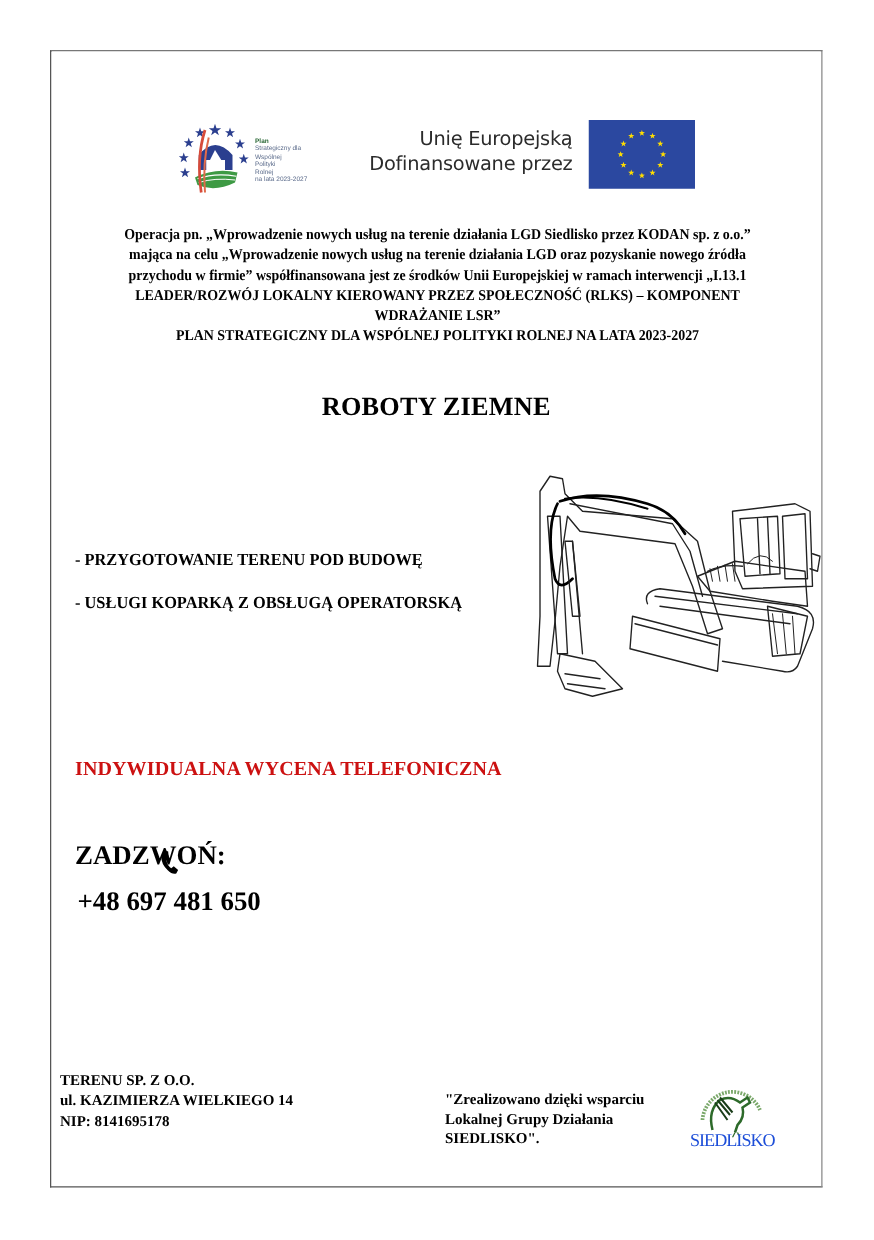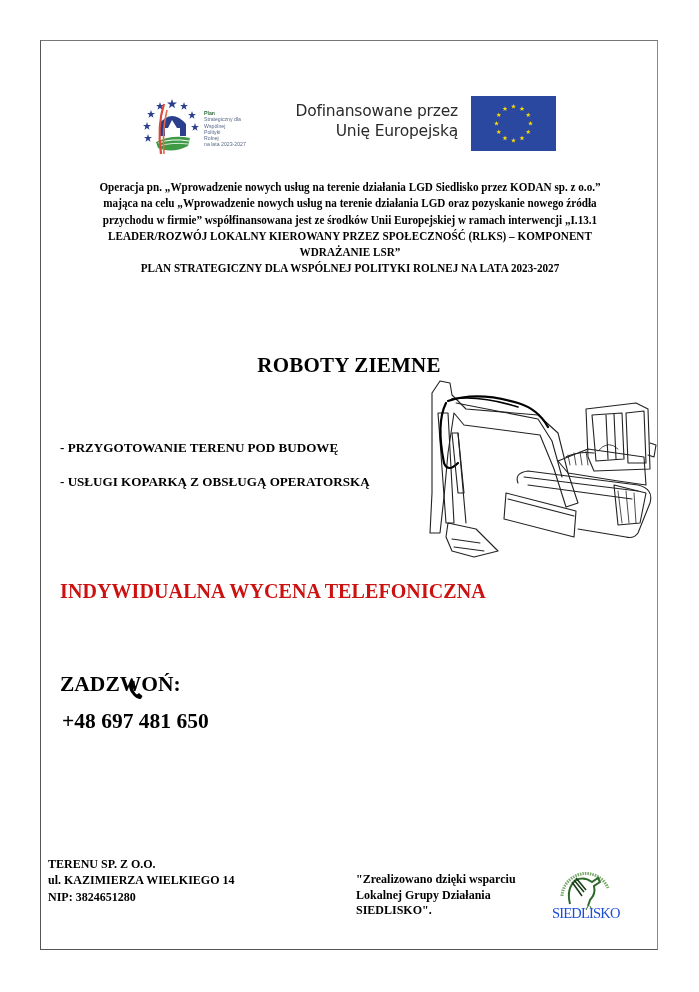--- a/index.html
+++ b/index.html
@@ -15,29 +15,29 @@
                font-size:5.2px; line-height:6.3px; color:#5a6a8a; white-space:pre; }
     .ps-text b { color:#2e6b3a; font-weight:bold; }
     .dof-text { left: 290px; top: 101px; width: 168px; text-align: right;
                 font-family: "DejaVu Sans", sans-serif; font-size: 15.5px; line-height: 20px; color: #2b2b2b; letter-spacing:-0.2px; }
     .eu-flag { left: 471px; top: 96px; width: 85px; height: 55px; background: #2b48a0; }
 
     
     .intro { left: 44px; top: 179px; width: 612px; text-align: center; font-weight: bold;
              font-size: 12px; line-height: 16.3px; transform: scaleX(0.93); transform-origin: center top; }
 
-    .title { left: 40px; top: 313px; width: 618px; text-align:center; font-weight:bold; font-size:21px; letter-spacing:0.2px;margin-top:40px; }
+    .title { left: 40px; top: 313px; width: 618px; text-align:center; font-weight:bold; font-size:21px; letter-spacing:0.2px; }
 
     .service { left: 60px; font-weight:bold; font-size:13.5px; white-space:nowrap; transform: scaleX(0.97); transform-origin:left top; }
     .s1 { top: 440px; }
     .s2 { top: 474px; }
 
     .excavator { left: 418px; top: 373px; width: 240px; height: 196px; }
 
-    .pricing { left: 60px; top: 580px; font-weight:bold; font-size:20px; color:#cc1111; white-space:nowrap; letter-spacing:0.1px; }
+    .pricing { left: 60px; top: 607px; font-weight:bold; font-size:16px; color:#cc1111; white-space:nowrap; letter-spacing:0.1px; }
     .call { left: 60px; top: 636px; font-weight:bold; font-size:21.5px; white-space:nowrap;margin-top:36px; }
     .phone-row { left: 62px; top: 680px; display:flex; align-items:center; gap:9px;flex-direction:column; }
     .phone-num { font-weight:bold; font-size:21.5px; white-space:nowrap; }
     .phone-icon { width:16px; height:20px; }
 
     .company { left: 48px; top: 856px; font-weight:bold; font-size:12px; line-height:16.3px; white-space:nowrap; }
     .support { left: 356px; top: 872px; font-weight:bold; font-size:12px; line-height:15.5px; white-space:nowrap; }
     .lgd-logo { left: 552px; top: 866px; width: 66px; height: 62px; }
     .lgd-word { position:absolute; left:0; top:39px; width:66px; text-align:center; font-family:"Liberation Serif", serif;
                 font-size:14.5px; color:#1d4ed8; letter-spacing:-0.8px; }
@@ -69,22 +69,22 @@
   </svg>
   <div class="ps-text"><b>Plan</b>
 <span>Strategiczny dla</span>
 <span>Wspólnej</span>
 <span>Polityki</span>
 <span>Rolnej</span>
 <span>na lata 2023-2027</span></div>
 </div>
 
 <div class="abs dof-text">
+  <div>Unię Europejską</div>
   <div>Dofinansowane przez</div>
-  <div>Unię Europejską</div>
 </div>
 <div class="abs eu-flag">
   <svg width="85" height="55" viewBox="0 0 85 55">
     <g fill="#ffdd00" id="stars">
         <polygon points="42.50,7.90 43.12,9.65 44.97,9.70 43.50,10.82 44.03,12.60 42.50,11.55 40.97,12.60 41.50,10.82 40.03,9.70 41.88,9.65" fill="#ffdd00"></polygon>
         <polygon points="51.00,10.18 51.62,11.93 53.47,11.97 52.00,13.10 52.53,14.88 51.00,13.83 49.47,14.88 50.00,13.10 48.53,11.97 50.38,11.93" fill="#ffdd00"></polygon>
         <polygon points="57.22,16.40 57.84,18.15 59.70,18.20 58.22,19.32 58.75,21.10 57.22,20.05 55.69,21.10 56.22,19.32 54.75,18.20 56.61,18.15" fill="#ffdd00"></polygon>
         <polygon points="59.50,24.90 60.12,26.65 61.97,26.70 60.50,27.82 61.03,29.60 59.50,28.55 57.97,29.60 58.50,27.82 57.03,26.70 58.88,26.65" fill="#ffdd00"></polygon>
         <polygon points="57.22,33.40 57.84,35.15 59.70,35.20 58.22,36.32 58.75,38.10 57.22,37.05 55.69,38.10 56.22,36.32 54.75,35.20 56.61,35.15" fill="#ffdd00"></polygon>
         <polygon points="51.00,39.62 51.62,41.37 53.47,41.42 52.00,42.55 52.53,44.33 51.00,43.27 49.47,44.33 50.00,42.55 48.53,41.42 50.38,41.37" fill="#ffdd00"></polygon>
@@ -160,21 +160,21 @@
 <div class="abs phone-row">
   <svg class="phone-icon" viewBox="0 0 16 20">
     <path d="M5,1 L7.5,1 L8,6 L6,7.5 Q6.5,12 10,14.5 L12,13 L15.5,16 L14,18.8 Q11,20 7,16 Q2,11 2,5.5 Q2.3,2.2 5,1 Z" fill="#000"></path>
   </svg>
   <span class="phone-num">+48 697 481 650</span>
 </div>
 
 <div class="abs company">
   <div>TERENU SP. Z O.O.</div>
   <div>ul. KAZIMIERZA WIELKIEGO 14</div>
-  <div>NIP: 3824651280</div>
+  <div>NIP: 8141695178</div>
 </div>
 
 <div class="abs support">
   <div>"Zrealizowano dzięki wsparciu</div>
   <div>Lokalnej Grupy Działania</div>
   <div>SIEDLISKO".</div>
 </div>
 
 <div class="abs lgd-logo">
   <svg width="66" height="44" viewBox="0 0 66 44">

